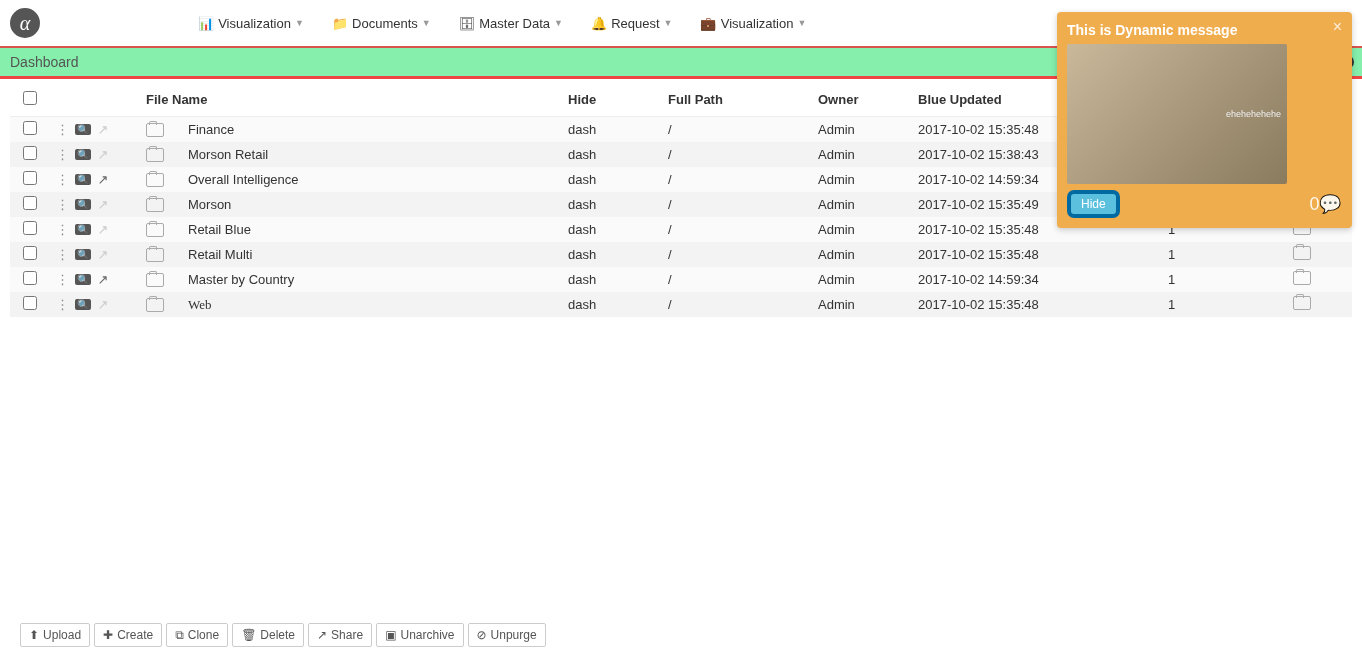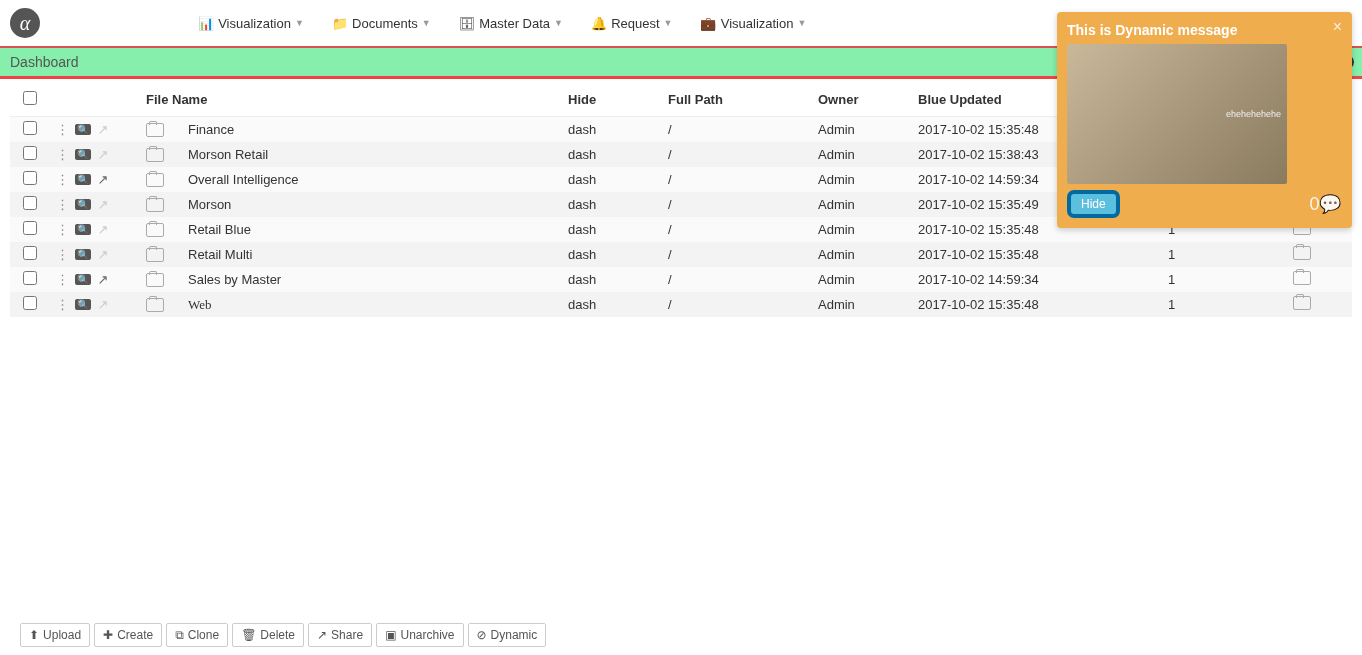--- a/index.html
+++ b/index.html
@@ -253,21 +253,21 @@
           <td class="act-col">
             <div class="icon-cell">
               <span>⋮</span>
               <span style="background: rgb(85, 85, 85); color: rgb(255, 255, 255); border-radius: 2px; padding: 0px 2px; font-size: 10px;">🔍</span>
               <span class="share-on">↗</span>
             </div>
           </td>
           <td>
             <div class="file-cell">
               <span class="dash-icon"></span>
-              <span style="cursor: pointer;">Sales by Master</span>
+              <span style="cursor: pointer;">Master by Country</span>
             </div>
           </td>
           <td class="type-col">dash</td>
           <td class="path-col">/</td>
           <td class="owner-col">Admin</td>
           <td class="date-col">2017-10-02 14:59:34</td>
           <td class="ver-col">1</td>
           <td class="link-col"><span class="dash-icon" style="cursor: pointer;"></span></td>
         </tr>
         <tr class="row-odd">
@@ -316,21 +316,21 @@
   <button class="btn">
       <span>↗</span>
       <span>Share</span>
     </button>
   <button class="btn">
       <span>▣</span>
       <span>Unarchive</span>
     </button>
   <button class="btn">
       <span>⊘</span>
-      <span>Dynamic</span>
+      <span>Unpurge</span>
     </button>
 </div>
 
 <div class="toast">
   <span class="toast-close">×</span>
   <div class="toast-title">This is Dynamic message</div>
   <div class="toast-img">
       <span>ehehehehehe</span>
     </div>
   <div class="toast-bottom">

